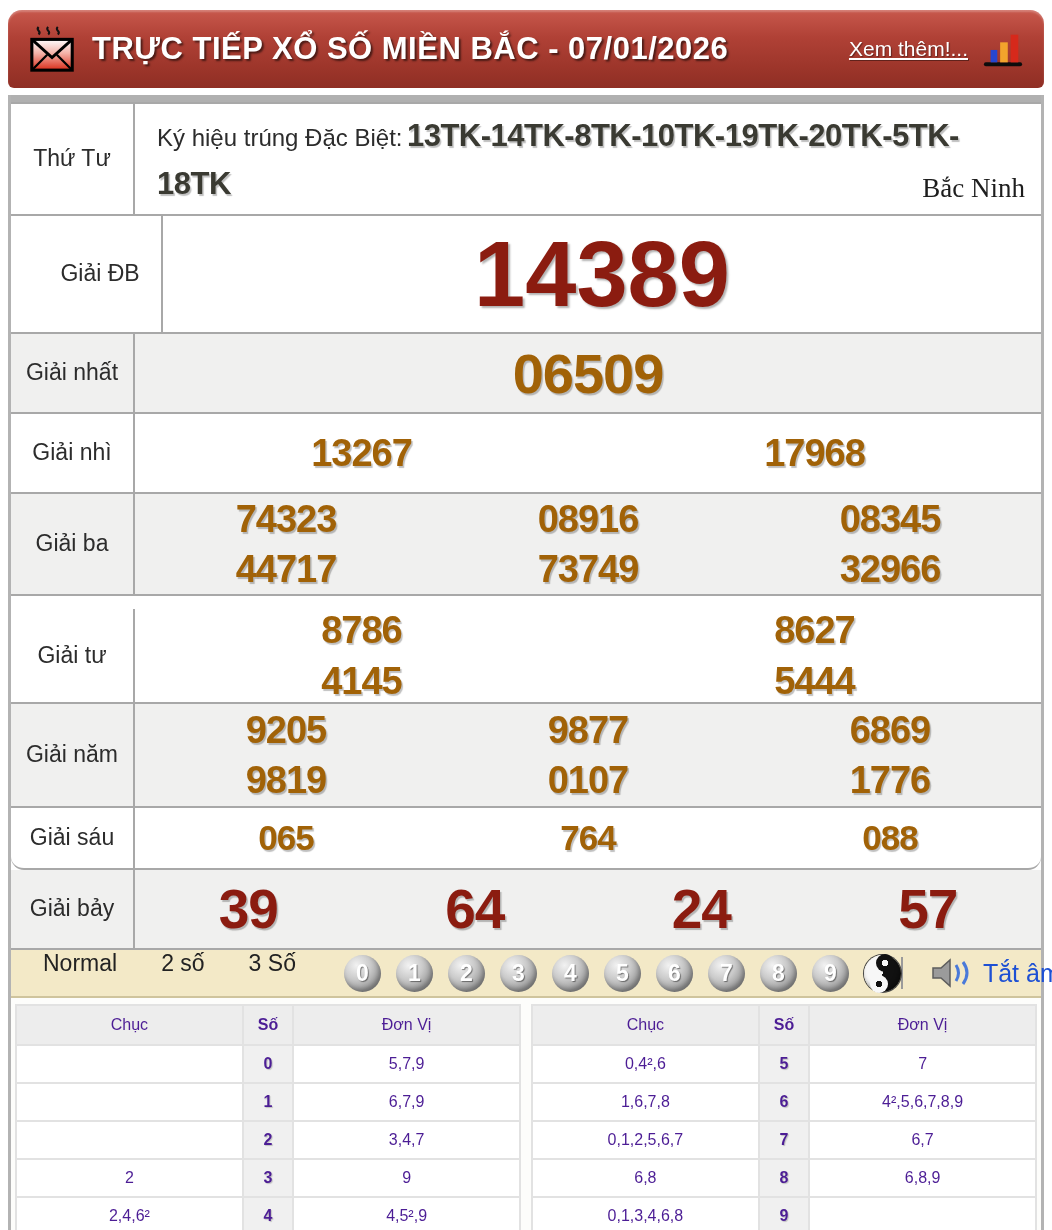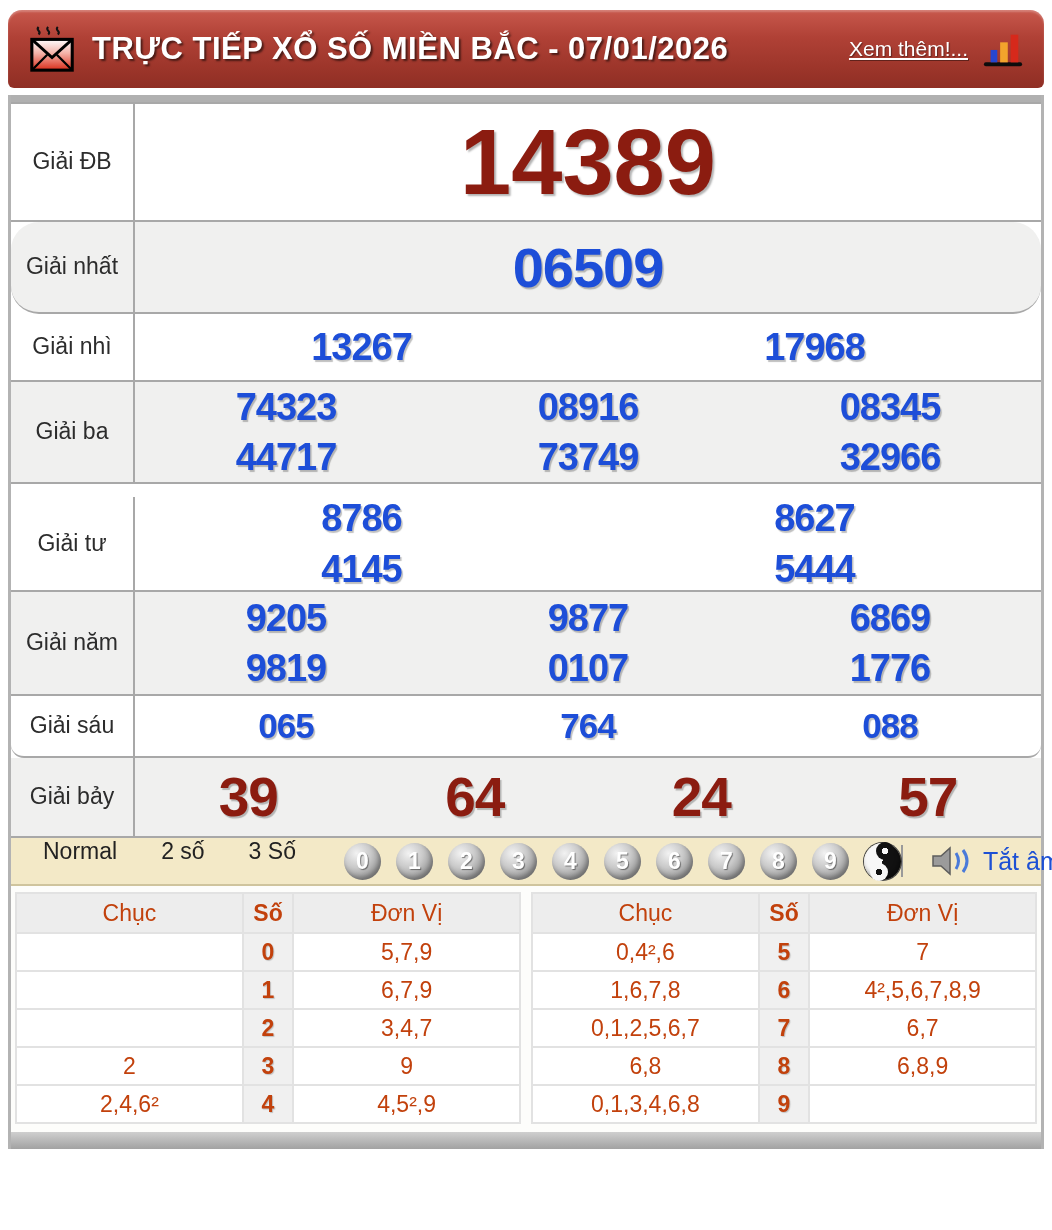--- a/index.html
+++ b/index.html
@@ -31,37 +31,37 @@
   .bg-g { background:#f0f0ef; }
   .bg-w { background:#fff; }
   .rlabel {
     flex:0 0 124px; border-right:2px solid #a8a8a8;
     display:flex; align-items:center; justify-content:center;
     font-size:23px; color:#2c2c2c; text-align:center; line-height:1.2;
   }
   .rcontent { flex:1; display:flex; flex-direction:column; justify-content:center; }
   .numline { display:flex; width:100%; }
   .numline > span { flex:1; text-align:center; }
-  .num { font-weight:700; color:#1d4ed8; text-shadow:1.5px 1.5px 1px rgba(0,0,0,.25); letter-spacing:-1px; }
+  .num { font-weight:700; color:#a16207; text-shadow:1.5px 1.5px 1px rgba(0,0,0,.25); letter-spacing:-1px; }
   .num-db   { font-size:92px; color:#8b1c10; text-shadow:2px 2px 2px rgba(0,0,0,.3); letter-spacing:0; }
   .num-1st  { font-size:56px; }
   .num-md   { font-size:38px; line-height:1.32; }
   .num-sm   { font-size:35px; }
   .num-red7 { font-size:55px; color:#8b1c10; }
 
   .row-symbol { min-height:92px; }
   .symbol-cell { position:relative; padding:8px 14px 6px 22px; justify-content:flex-start; }
   .sym-text { line-height:1.55; padding-right:4px; }
   .sym-prefix { font-size:24px; color:#2c2c2c; }
   .sym-codes { font-size:31px; font-weight:700; color:#3a3a32; text-shadow:1.5px 1.5px 1px rgba(0,0,0,.25); letter-spacing:-.5px; }
   .province { position:absolute; right:16px; bottom:10px; font-family:"Liberation Serif", serif; font-size:27px; color:#1d1d1d; }
 
-  .row-db   { height:118px; }
-  .row-1st  { height:92px;border-radius:28px; }
-  .row-2nd  { height:68px; }
+  .row-db   { height:118px;padding-left:28px; }
+  .row-1st  { height:80px; }
+  .row-2nd  { height:80px; }
   .row-3rd  { height:102px; }
   .row-4th  { height:95px;margin-top:13px; }
   .row-5th  { height:104px; }
   .row-6th  { height:62px;border-radius:13px; }
   .row-7th  { height:80px; }
 
   
   .controls {
     height:48px; background:#f3e9c7; display:flex; 
     border-bottom:2px solid #cfc49d; padding:0 10px;
@@ -86,21 +86,21 @@
   .yinyang::before { top:-1px; left:12px; background:radial-gradient(circle, #f7f7f7 0 3px, #111 3.5px); }
   .yinyang::after  { bottom:-1px; left:6px; background:radial-gradient(circle, #111 0 3px, #f7f7f7 3.5px); }
   .snd { display:flex; align-items:center; margin-left:auto; gap:10px; padding-right:14px; }
   .snd .vsep { margin-right:18px; }
   .spk-icon { width:42px; height:30px; }
   .mute { color:#1d50d4; font-size:25px; cursor:pointer; white-space:nowrap; }
 
   
   .lotto { background:#fdfdfb; padding:6px 4px 8px 4px; display:flex; gap:10px; }
   .ltable { flex:1; border-collapse:collapse; background:#fff; }
-  .ltable td, .ltable th { border:2px solid #e2e2e2; height:38px; text-align:center; font-size:23px; color:#c2410c; font-weight:400; }
+  .ltable td, .ltable th { border:2px solid #e2e2e2; height:38px; text-align:center; font-size:16px; color:#4c1d95; font-weight:400; }
   .ltable th { background:#ededed; height:40px; }
   .ltable th.so-h { font-weight:700; }
   .ltable td.so-c { background:#f0f0f0; font-weight:700; text-shadow:1px 1px 1px rgba(0,0,0,.2); }
   .col-chuc { width:45%; } .col-so { width:10%; } .col-dv { width:45%; }
 
   
   .foot-gray { height:17px; background:linear-gradient(#cfcfcf, #a2a2a2); border-left:3px solid #b3b3b3; border-right:3px solid #b3b3b3; }
 </style>
 </head>
 <body>
@@ -131,20 +131,30 @@
       <rect x="19" y="13" width="8" height="21" fill="#f2a32c"></rect>
       <rect x="30" y="5" width="8" height="29" fill="#d6291b"></rect>
     </svg>
   </div>
 
   <div class="bodyframe">
     <div class="topstrip"></div>
 
     <div class="rtable">
 
+      <div class="rrow bg-w row-symbol">
+        <div class="rlabel">Thứ Tư</div>
+        <div class="rcontent symbol-cell">
+          <div class="sym-text">
+            <span class="sym-prefix">Ký hiệu trúng Đặc Biệt:</span>
+            <span class="sym-codes">13TK-14TK-8TK-10TK-19TK-20TK-5TK-18TK</span>
+          </div>
+          <div class="province">Bắc Ninh</div>
+        </div>
+      </div>
 
       <div class="rrow bg-w row-db">
         <div class="rlabel">Giải ĐB</div>
         <div class="rcontent">
           <div class="numline">
               <span class="num num-db">14389</span>
             </div>
         </div>
       </div>
 

